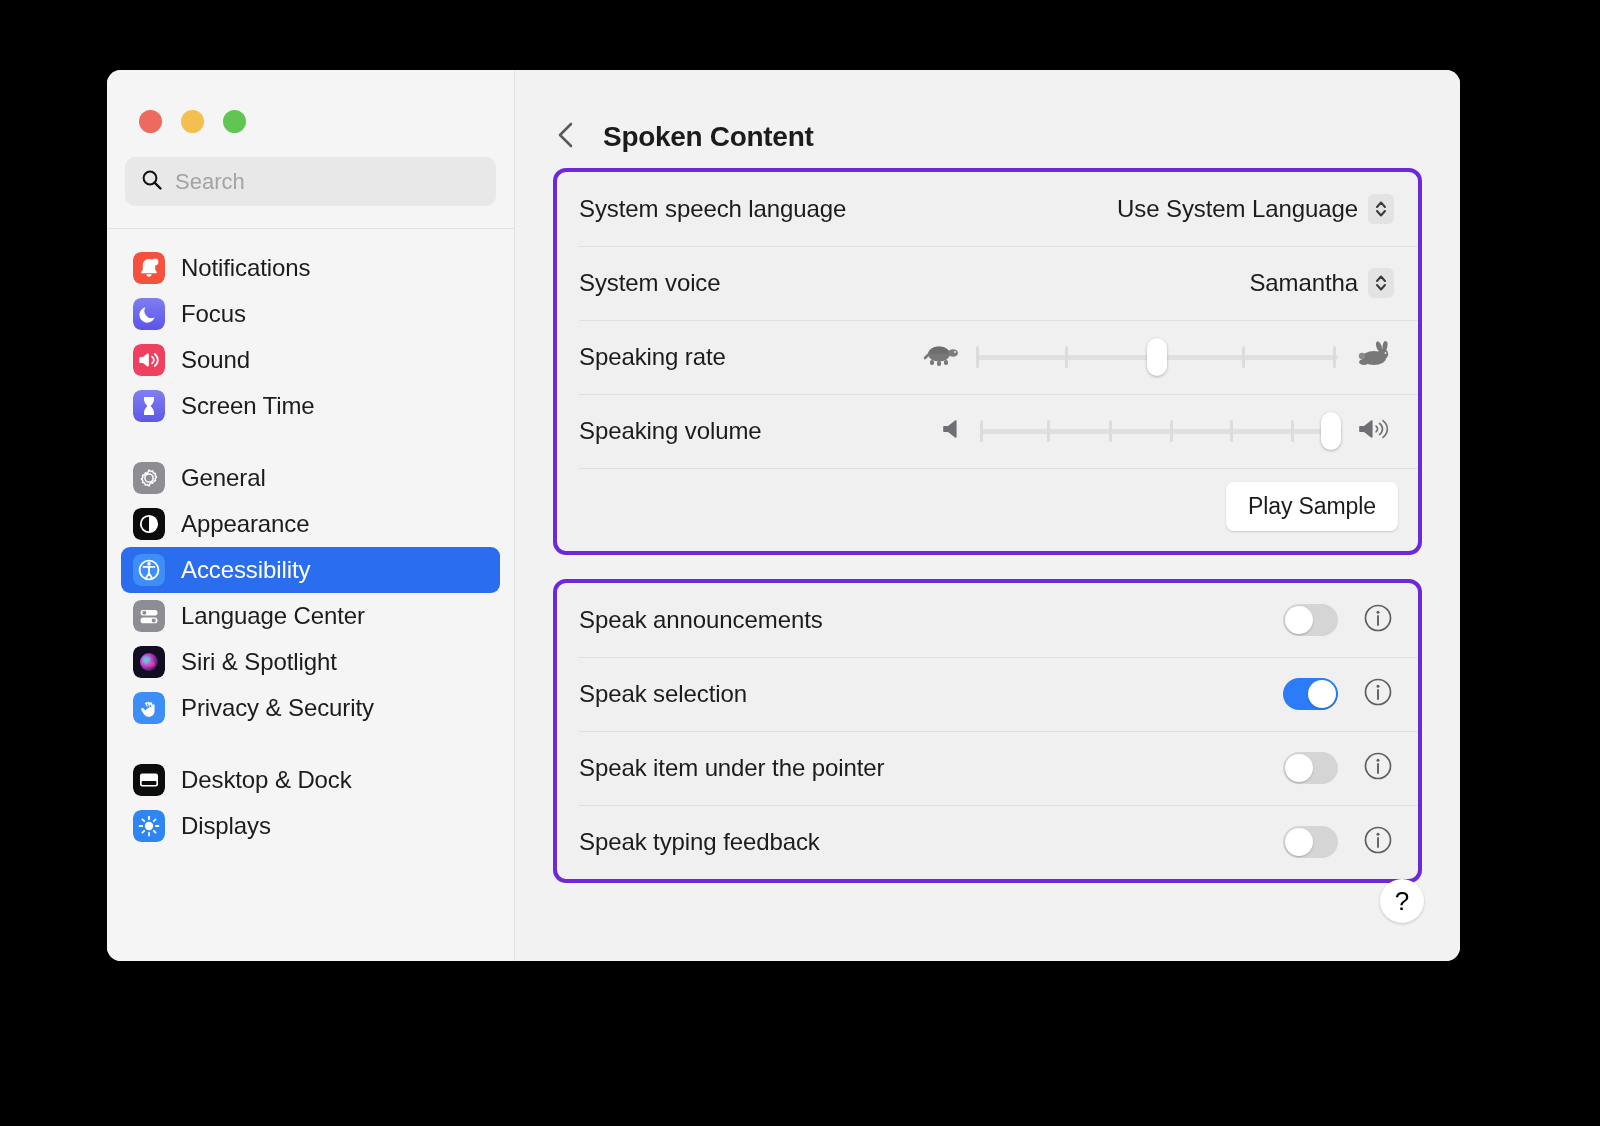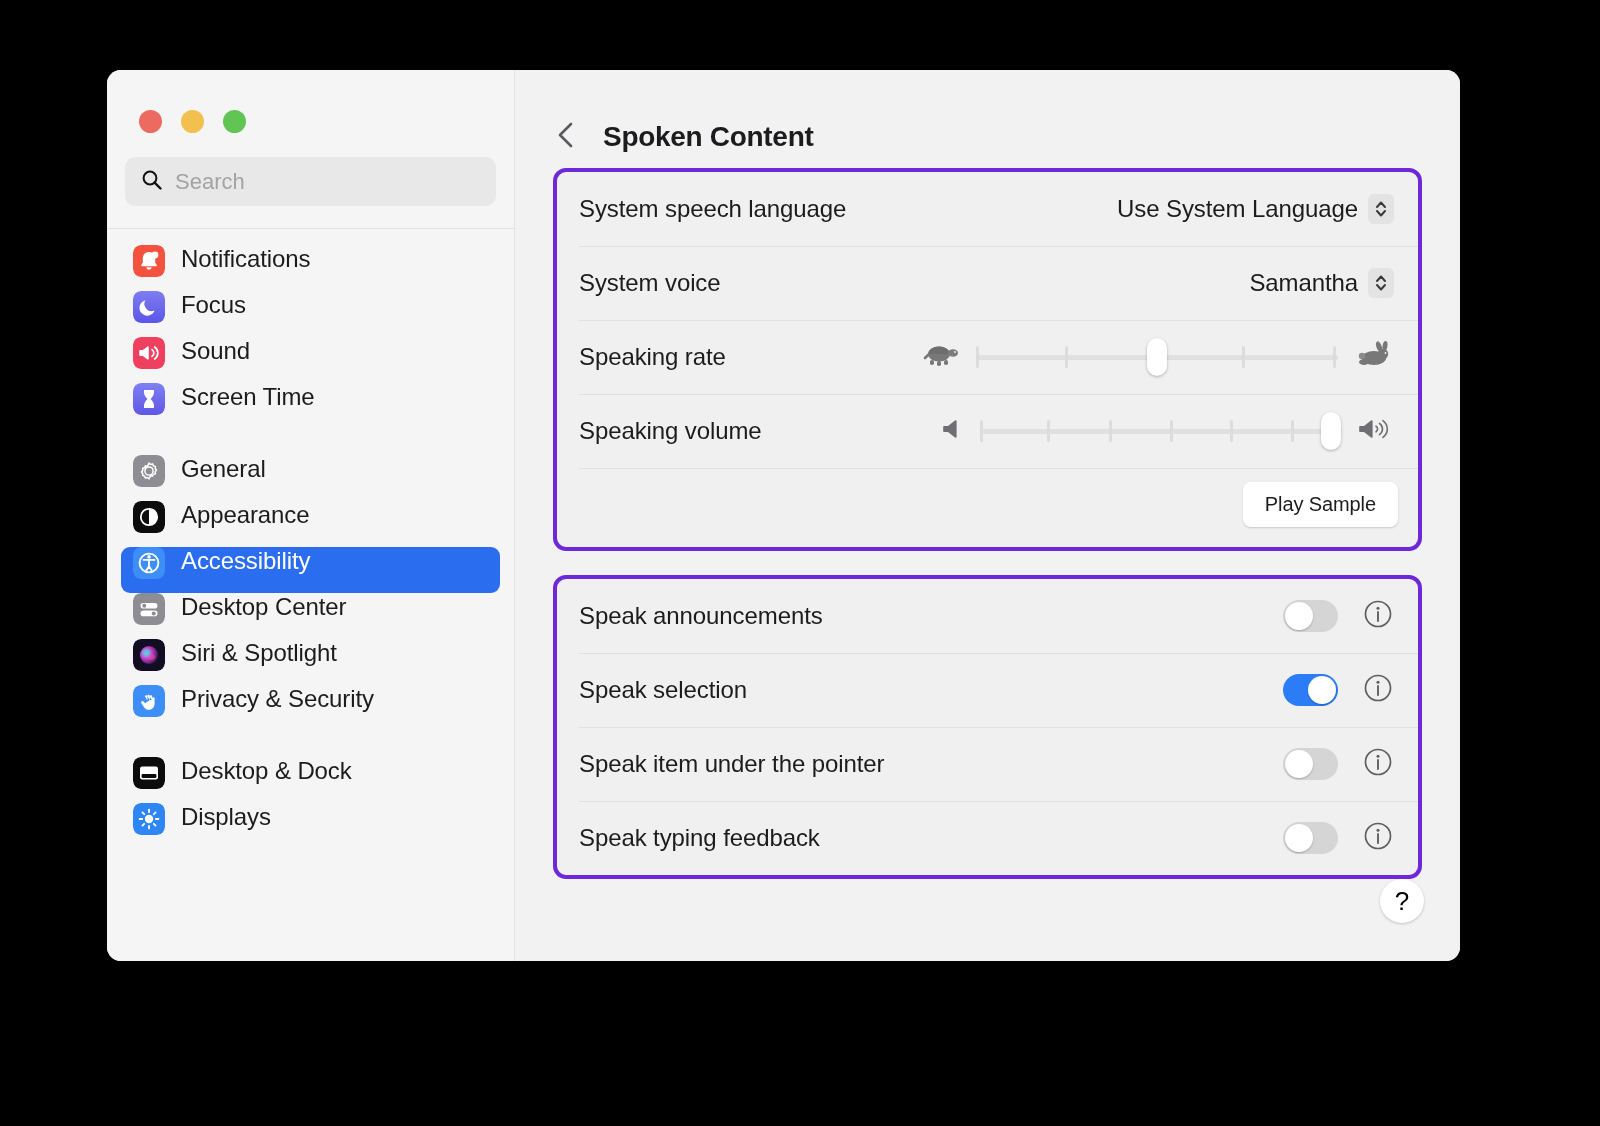--- a/index.html
+++ b/index.html
@@ -78,21 +78,21 @@
   .nav {
     padding: 10px 14px 0 14px;
     height: 645px;
     overflow: hidden;
   }
   .nav-group { padding-bottom: 26px; }
   .nav-group:first-child { padding-top: 6px; }
 
   .nav-item {
     display: flex;
-    align-items: flex-start;
+    align-items: center;
     gap: 16px;
     height: 46px;
     padding: 0 12px;
     border-radius: 9px;
     cursor: default;
   }
   .nav-item.selected { background: #2b6def; }
   .nav-item.selected .nav-label { color: #ffffff; }
 
   .nav-label {
@@ -251,21 +251,21 @@
     left: 22px; right: 0; top: 0;
     height: 1px;
     background: #e0e0e0;
   }
   .push-btn {
     background: #ffffff;
     border: none;
     border-radius: 8px;
     padding: 11px 22px;
     font-family: "Liberation Sans", sans-serif;
-    font-size: 20px;
+    font-size: 23px;
     color: #1c1c1e;
     letter-spacing: -0.1px;
     box-shadow: 0 1px 2px rgba(0,0,0,0.16);
     cursor: default;
   }
 
   
   .toggle {
     width: 55px; height: 32px;
     border-radius: 16px;
@@ -435,21 +435,21 @@
         <div class="nav-item">
           <span class="app-icon">
             <svg width="32" height="32" viewBox="0 0 32 32">
               <rect width="32" height="32" rx="8" fill="#8d8d93"></rect>
               <rect x="7.5" y="10" width="17" height="5.6" rx="2.8" fill="#fff"></rect>
               <circle cx="11.3" cy="12.8" r="2" fill="#8d8d93"></circle>
               <rect x="7.5" y="17.6" width="17" height="5.6" rx="2.8" fill="#fff"></rect>
               <circle cx="20.7" cy="20.4" r="2" fill="#8d8d93"></circle>
             </svg>
           </span>
-          <span class="nav-label">Desktop Center</span>
+          <span class="nav-label">Language Center</span>
         </div>
 
         <div class="nav-item">
           <span class="app-icon">
             <svg width="32" height="32" viewBox="0 0 32 32">
               <defs>
                 <radialGradient id="sr1" cx="0.35" cy="0.4" r="0.75">
                   <stop offset="0" stop-color="#8fd9ff"></stop>
                   <stop offset="0.45" stop-color="#c03cc8"></stop>
                   <stop offset="1" stop-color="#1a1030"></stop>

